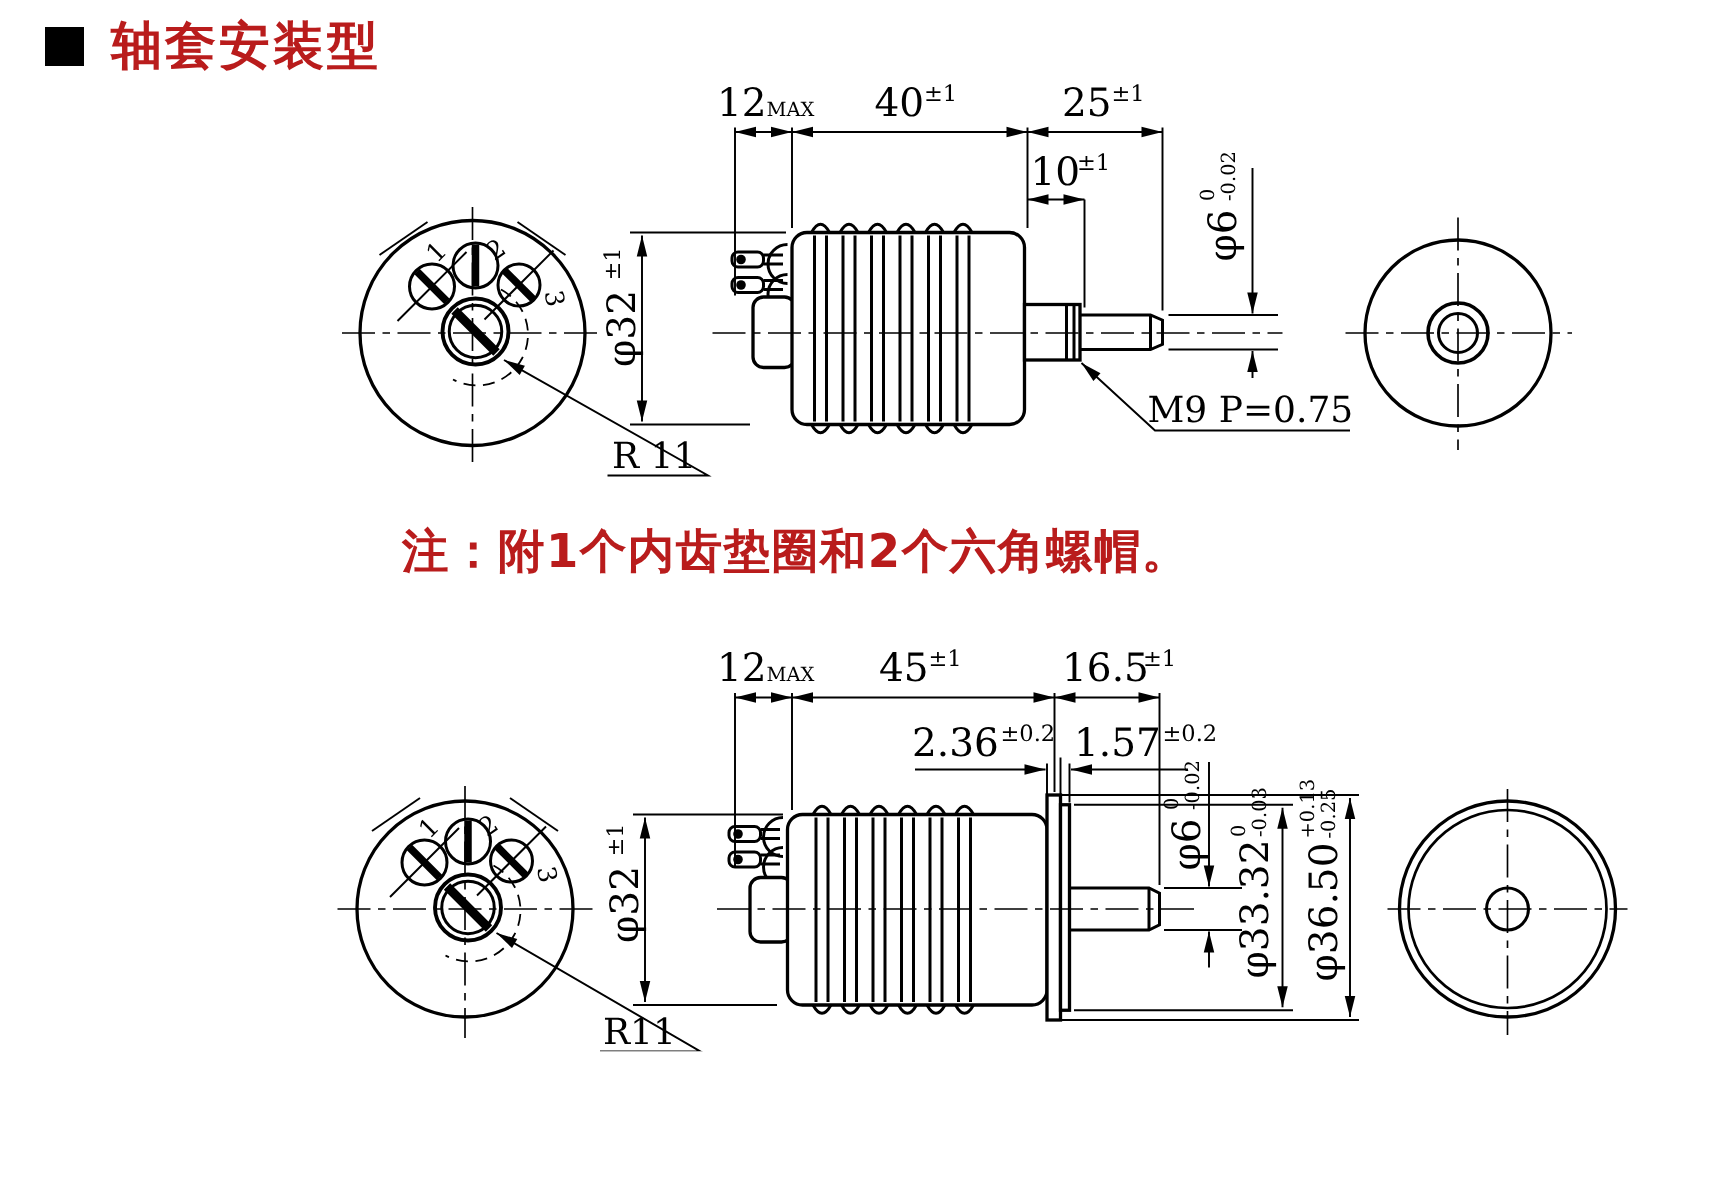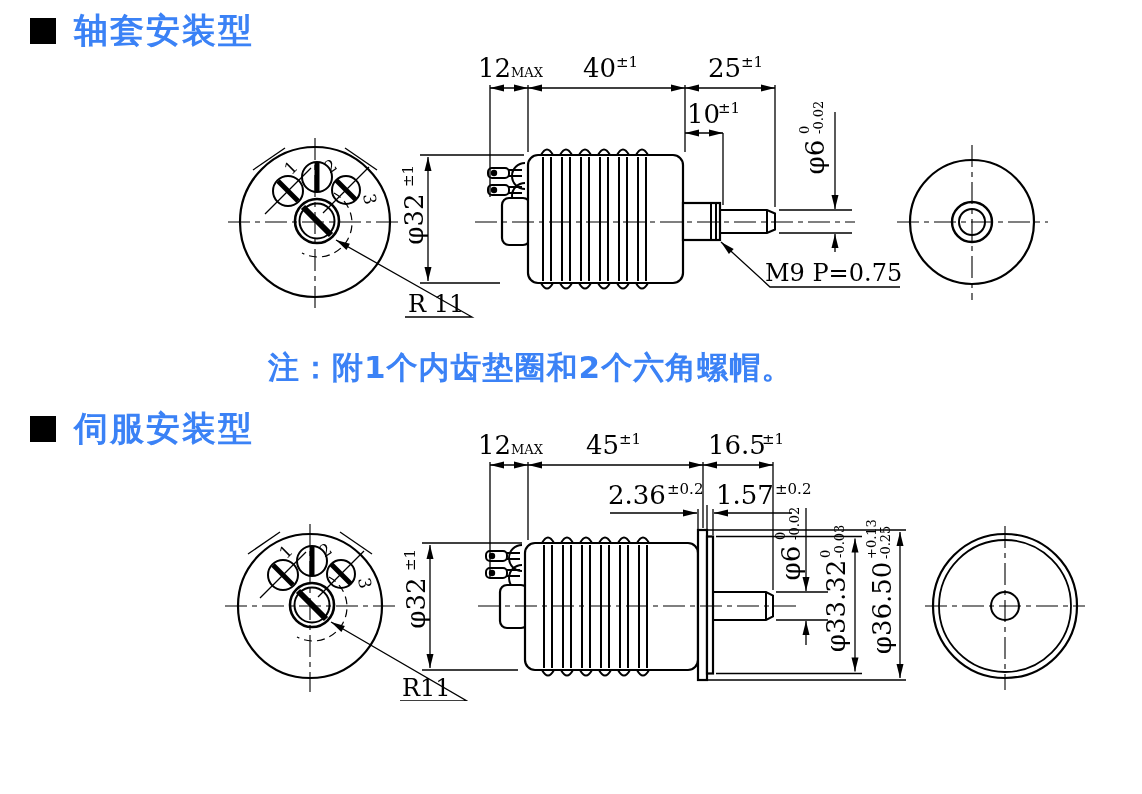--- a/index.html
+++ b/index.html
@@ -1,17 +1,17 @@
 <!DOCTYPE html>
 <html><head>
 <meta charset="utf-8">
 <style>
   html,body{margin:0;padding:0;background:#fff;}
   .page{position:relative;width:1142px;height:701px;background:#ffffff;overflow:hidden;
-        font-family:"DejaVu Sans",sans-serif;color:#3b82f6;}
+        font-family:"DejaVu Sans",sans-serif;color:#b91c1c;}
   .sec-title{position:absolute;left:30px;display:flex;align-items:center;gap:18px;
              font-family:"DejaVu Sans",sans-serif;font-weight:bold;font-size:34px;letter-spacing:2px;}
   .sq{width:26px;height:26px;background:#000;display:inline-block;}
   .note-text{position:absolute;font-family:"DejaVu Sans",sans-serif;font-weight:bold;
              font-size:31px;letter-spacing:1px;white-space:nowrap;}
   svg{position:absolute;left:0;top:0;}
   .ol{fill:none;stroke:#000;stroke-width:2.2;}
   .ol2{fill:none;stroke:#000;stroke-width:2;}
   .olw{fill:#fff;stroke:#000;stroke-width:2.2;}
   .dim{fill:none;stroke:#000;stroke-width:1.3;}
@@ -30,24 +30,20 @@
 </head>
 <body>
 
 <div class="page">
 
   <div class="sec-title" style="top:8px;">
     <span class="sq"></span>
     <span>轴套安装型</span>
   </div>
 
-  <div class="sec-title" style="top:406px;">
-    <span class="sq"></span>
-    <span>伺服安装型</span>
-  </div>
 
   <div class="note-text" style="left:268px;top:347px;">注：附1个内齿垫圈和2个六角螺帽。</div>
 
 
   <svg width="1142" height="794" viewBox="0 0 1142 794">
     <defs>
       <marker id="mE" markerWidth="16" markerHeight="9" refX="15" refY="4.5" orient="auto" markerUnits="userSpaceOnUse">
         <path d="M15,4.5 L1,1 L1,8 Z"></path>
       </marker>
       <marker id="mS" markerWidth="16" markerHeight="9" refX="1" refY="4.5" orient="auto" markerUnits="userSpaceOnUse">

